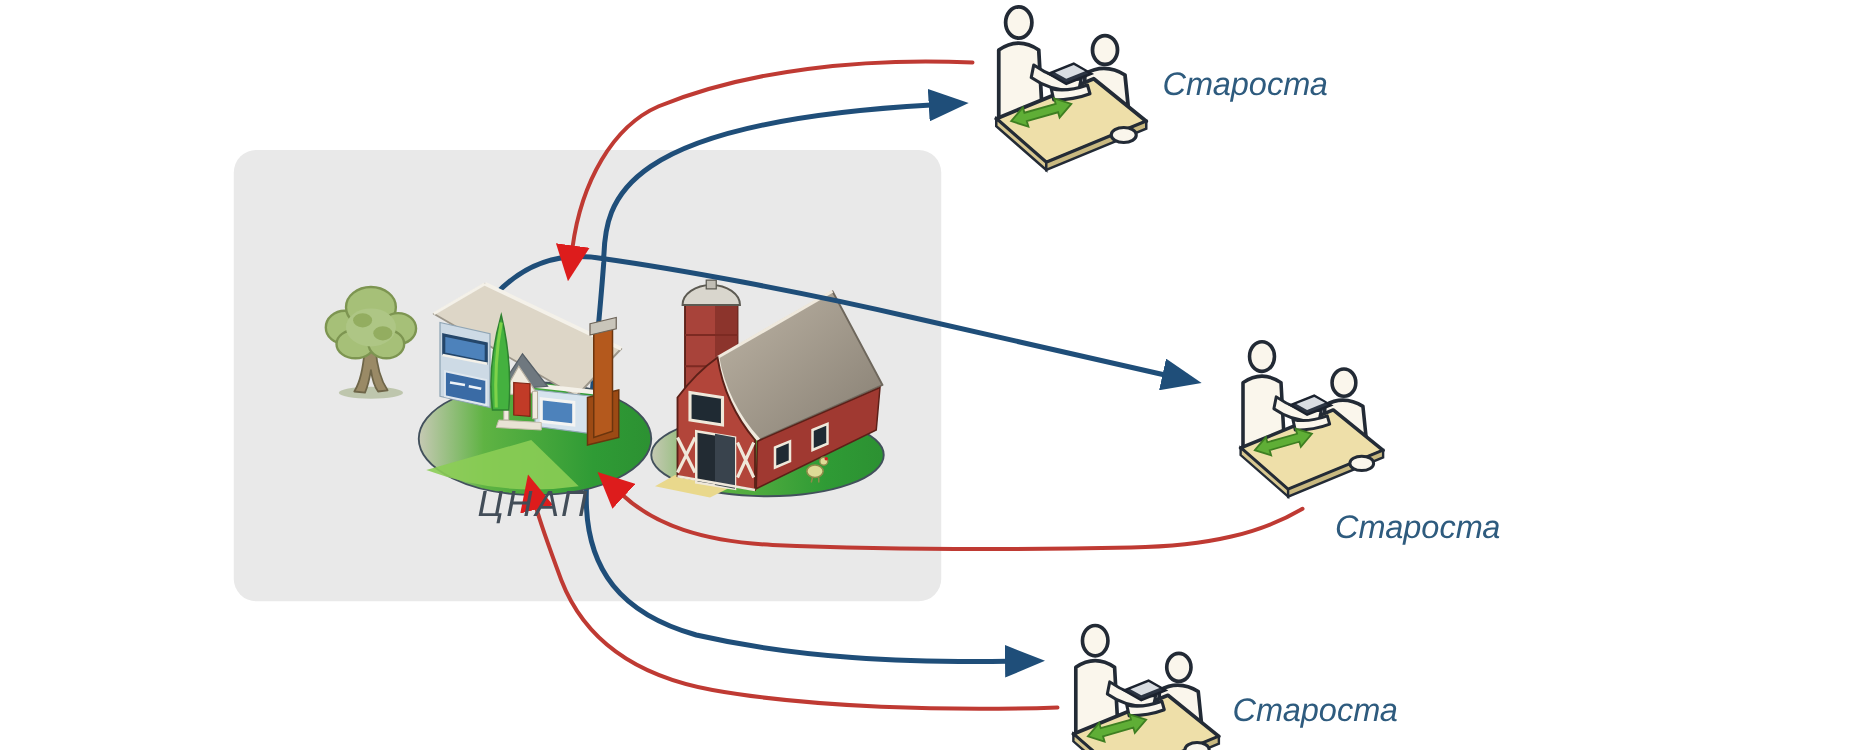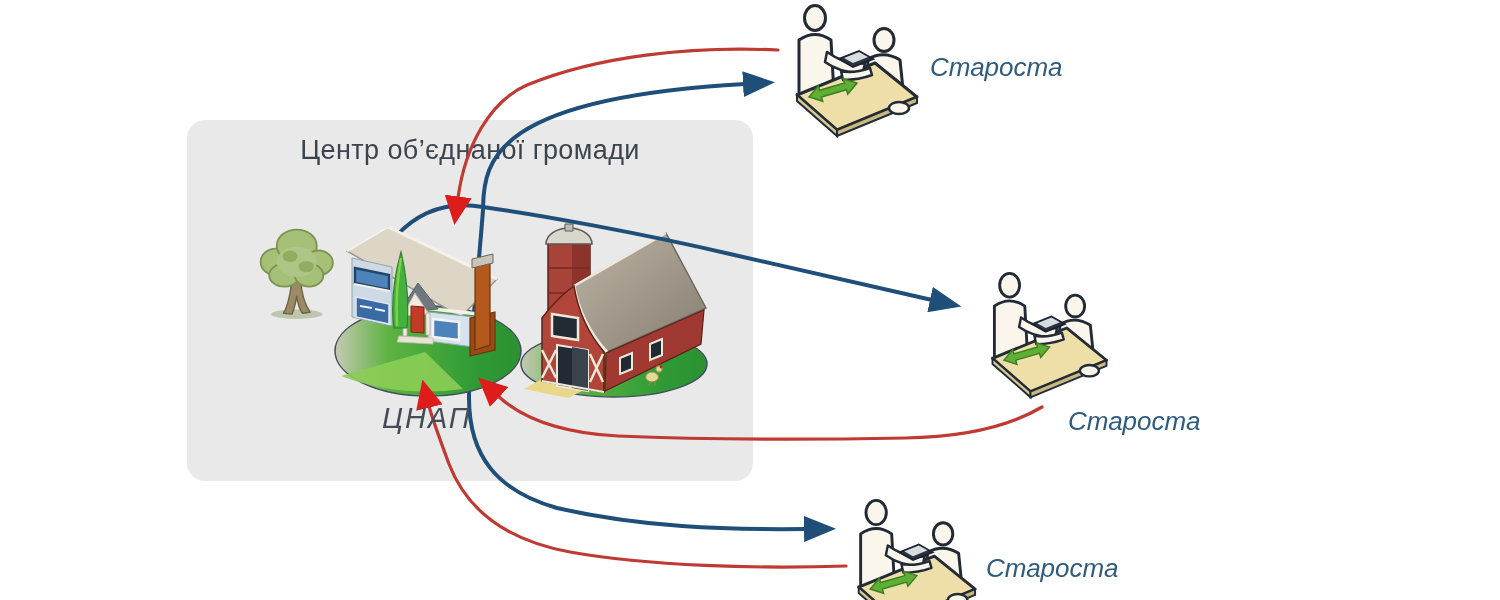--- a/index.html
+++ b/index.html
@@ -10,32 +10,31 @@
   .panel{
     position:absolute;left:187px;top:120px;width:566px;height:361px;
     background:#e9e9e9;border-radius:18px;
   }
   .panel-title{
     position:absolute;left:187px;top:135px;width:566px;text-align:center;
     font-size:27px;color:#3b444d;letter-spacing:.4px;white-space:nowrap;
   }
   .gfx{position:absolute;left:0;top:0;}
   .label{position:absolute;white-space:nowrap;font-size:26px;color:#2e5b7e;font-style:italic;}
-  .label-cnap{left:382px;top:388px;font-size:29px;color:#424d58;letter-spacing:2px;margin-top:14px;}
+  .label-cnap{left:382px;top:388px;font-size:29px;color:#424d58;letter-spacing:2px;}
   .label-top{left:930px;top:52px;}
   .label-mid{left:1068px;top:406px;}
   .label-bot{left:986px;top:553px;}
 </style>
 </head>
 <body>
 
 <div class="stage">
 
   <div class="panel"></div>
-  <div class="panel-title">Центр об’єднаної громади</div>
 
   <svg class="gfx" width="1500" height="600" viewBox="0 0 1500 600">
     <defs>
       <marker id="mB" viewBox="0 0 8 6.5" refX="0.5" refY="3.25" markerWidth="8" markerHeight="6.5" orient="auto">
         <path d="M0,0 L8,3.25 L0,6.5 Z" fill="#1f4e79"></path>
       </marker>
       <marker id="mR" viewBox="0 0 9 8.5" refX="0.5" refY="4.25" markerWidth="9" markerHeight="8.5" orient="auto">
         <path d="M0,0 L9,4.25 L0,8.5 Z" fill="#dd1c1c"></path>
       </marker>
       <linearGradient id="lawnG" x1="0" y1="0" x2="1" y2="0">

